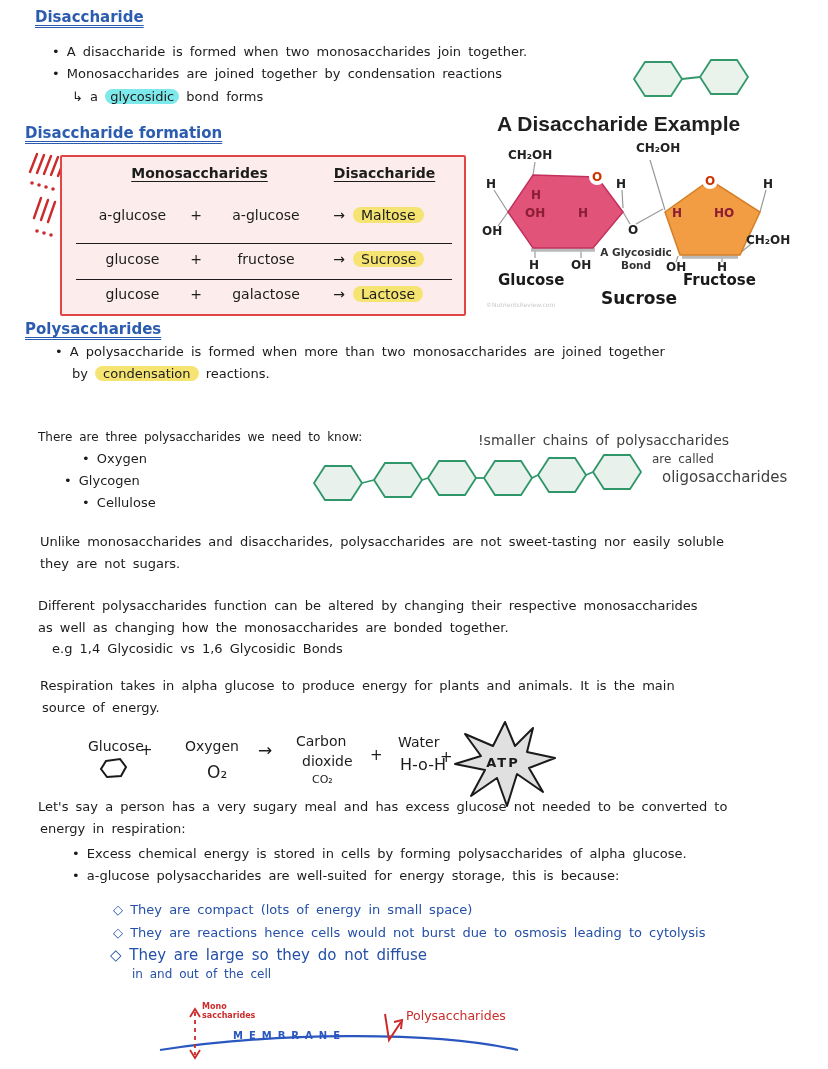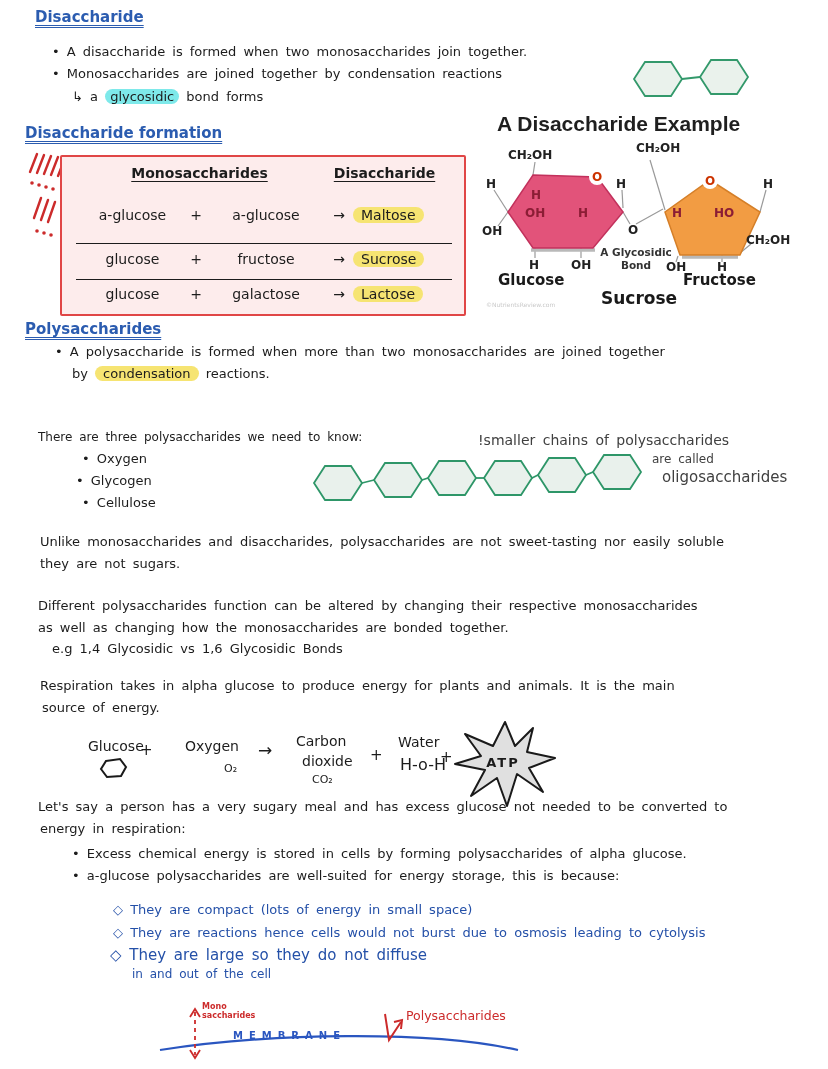--- a/index.html
+++ b/index.html
@@ -160,21 +160,21 @@
     <text x="8" y="169" font-size="6" fill="#c9c9c9">©NutrientsReview.com</text>
   </svg>
 
   <div class="heading" style="left:25px;top:320px;">Polysaccharides</div>
   <div class="hw" style="left:55px;top:344px;">• A polysaccharide is formed when more than two monosaccharides are joined together</div>
   <div class="hw" style="left:72px;top:366px;">
     <span>by </span><span class="hl-yellow">condensation</span><span> reactions.</span>
   </div>
   <div class="hw" style="left:38px;top:430px;font-size:12px;">There are three polysaccharides we need to know:</div>
   <div class="hw" style="left:82px;top:451px;">• Oxygen</div>
-  <div class="hw" style="left:76px;top:473px;">• Glycogen</div>
+  <div class="hw" style="left:64px;top:473px;">• Glycogen</div>
   <div class="hw" style="left:82px;top:495px;">• Cellulose</div>
 
   <svg style="left:310px;top:455px;" width="345" height="58" viewBox="0 0 345 58">
     <g fill="#e9f1ec" stroke="#2e9668" stroke-width="1.8">
       <polygon points="4,28 15,11 41,11 52,28 41,45 15,45"></polygon>
       <polygon points="64,25 75,8 101,8 112,25 101,42 75,42"></polygon>
       <polygon points="118,23 129,6 155,6 166,23 155,40 129,40"></polygon>
       <polygon points="174,23 185,6 211,6 222,23 211,40 185,40"></polygon>
       <polygon points="228,20 239,3 265,3 276,20 265,37 239,37"></polygon>
       <polygon points="283,17 294,0 320,0 331,17 320,34 294,34"></polygon>
@@ -200,21 +200,21 @@
 
   <div class="hw" style="left:40px;top:678px;">Respiration takes in alpha glucose to produce energy for plants and animals. It is the main</div>
   <div class="hw" style="left:42px;top:700px;">source of energy.</div>
 
   <div class="hw" style="left:88px;top:738px;font-size:14px;">Glucose</div>
   <svg style="left:100px;top:757px;" width="28" height="22" viewBox="0 0 28 22">
     <polygon points="6,4 20,2 26,10 21,19 7,20 1,12" fill="none" stroke="#1a1a1a" stroke-width="2"></polygon>
   </svg>
   <div class="hw" style="left:140px;top:741px;font-size:15px;">+</div>
   <div class="hw" style="left:185px;top:738px;font-size:14px;">Oxygen</div>
-  <div class="hw" style="left:224px;top:762px;font-size:11px;">O₂</div>
+  <div class="hw" style="left:207px;top:762px;font-size:17px;">O₂</div>
   <div class="hw" style="left:258px;top:740px;font-size:17px;">→</div>
   <div class="hw" style="left:296px;top:733px;font-size:14px;">Carbon</div>
   <div class="hw" style="left:302px;top:753px;font-size:14px;">dioxide</div>
   <div class="hw" style="left:312px;top:773px;font-size:11px;">CO₂</div>
   <div class="hw" style="left:370px;top:746px;font-size:15px;">+</div>
   <div class="hw" style="left:398px;top:734px;font-size:14px;">Water</div>
   <div class="hw" style="left:400px;top:755px;font-size:16px;text-align:right;">H-o-H</div>
   <div class="hw" style="left:440px;top:748px;font-size:15px;">+</div>
   <svg style="left:455px;top:722px;" width="100" height="85" viewBox="0 0 100 85">
     <polygon points="50,0 60,24 78,6 72,30 100,36 74,46 88,70 62,52 52,84 42,56 16,74 30,48 0,42 26,34 10,12 38,24" fill="#e0e0e0" stroke="#1a1a1a" stroke-width="2" stroke-linejoin="round"></polygon>

